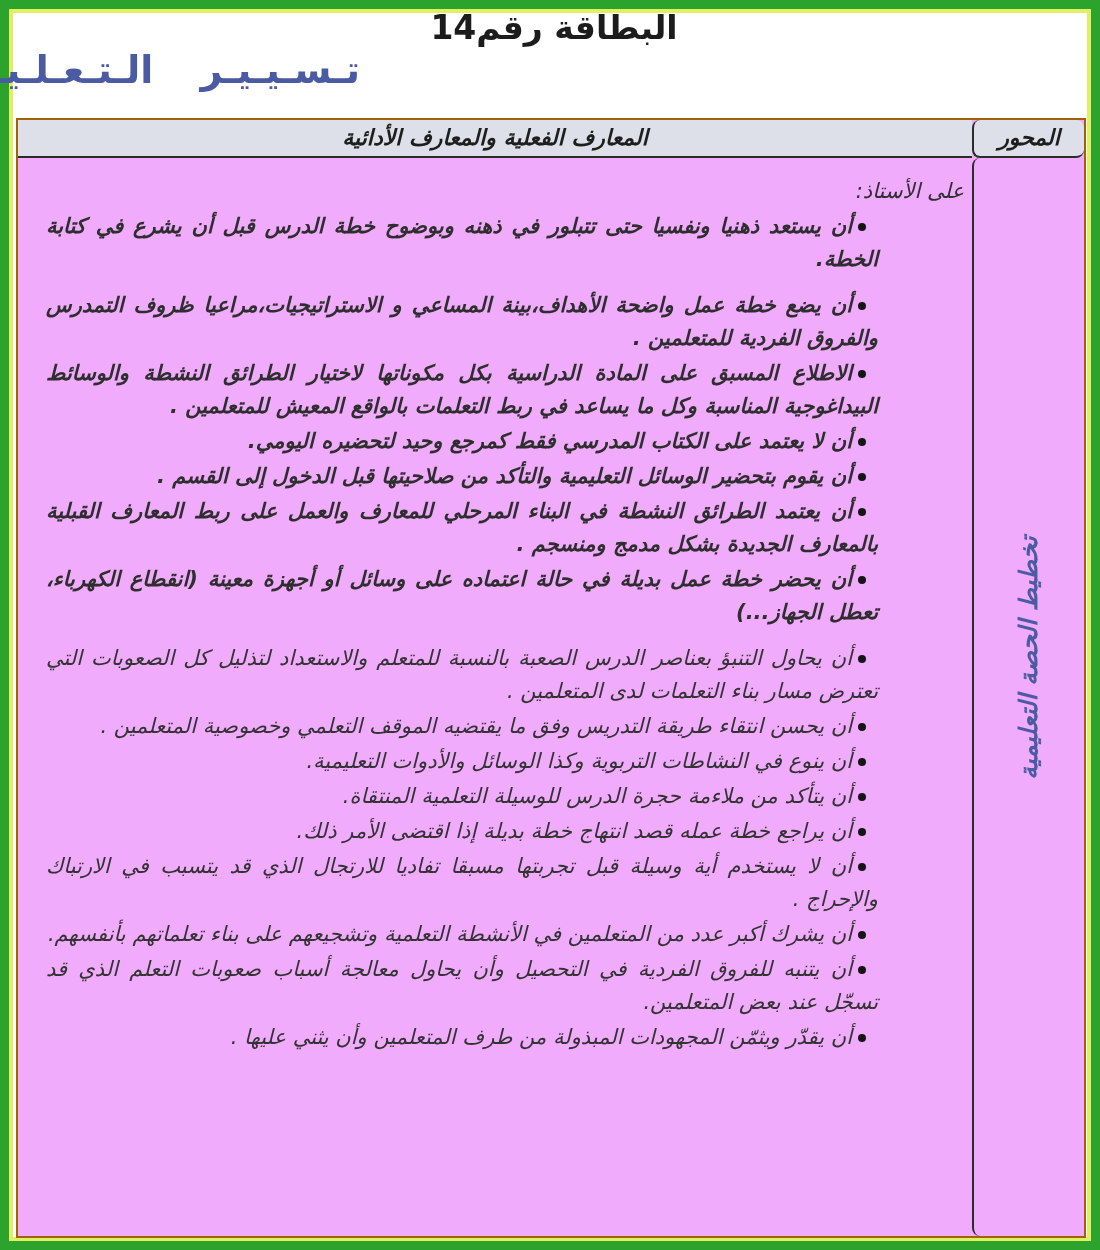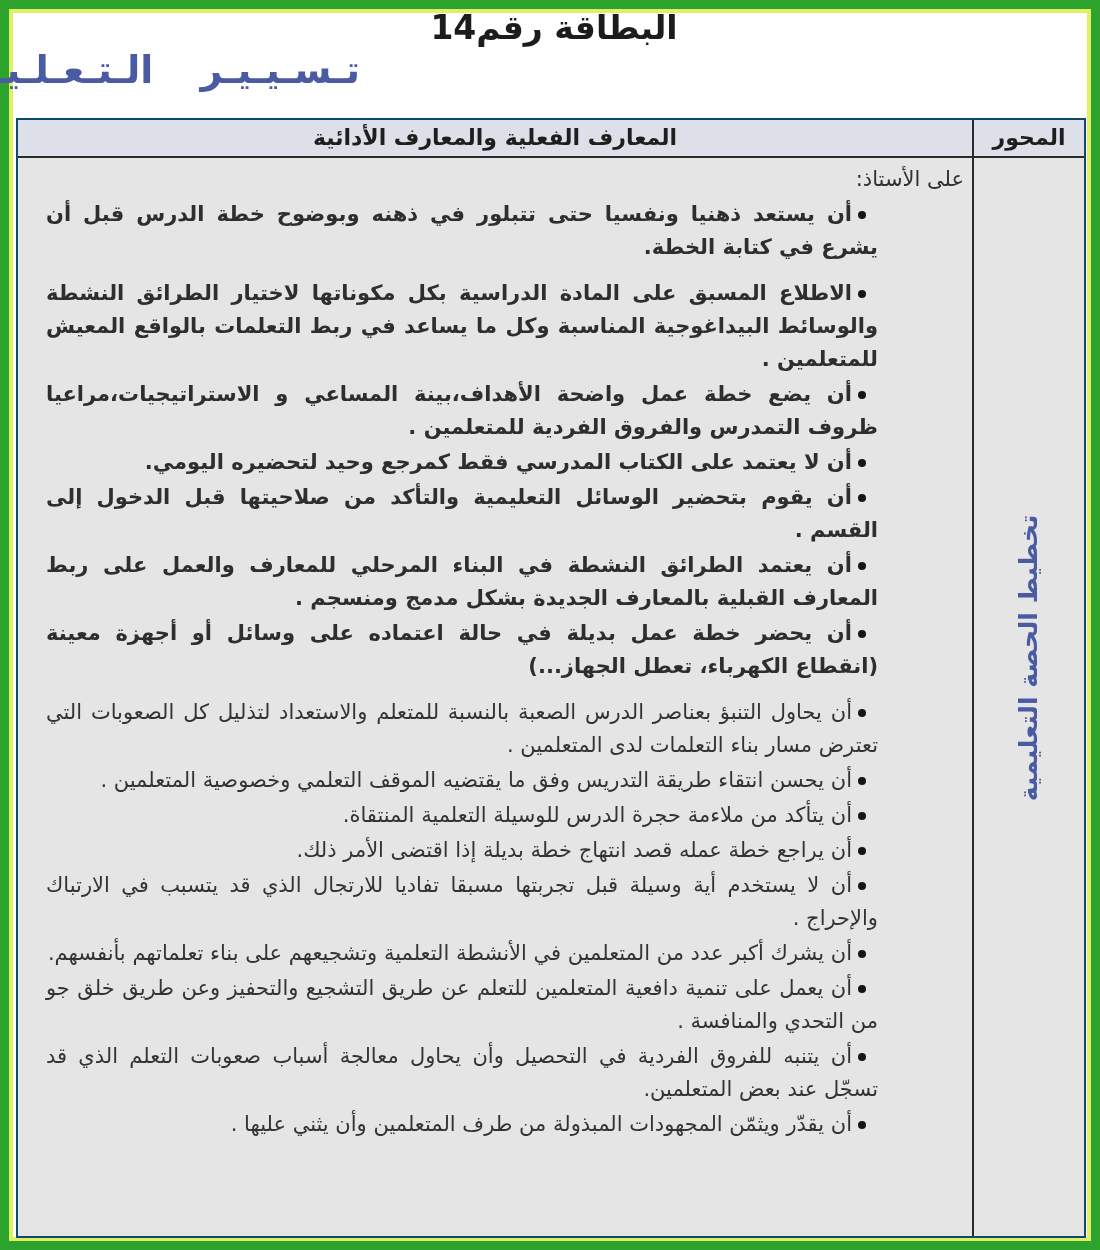--- a/index.html
+++ b/index.html
@@ -43,43 +43,45 @@
     font-weight:bold;
     color:var(--accent-blue);
     direction:rtl;
     text-align:right;
     white-space:nowrap;
     word-spacing:34px;
   }
   .content-table{
     position:absolute;
     top:118px;left:16px;right:14px;bottom:12px;
-    border:2px solid #0c4a6e;
+    border:2px solid #a16207;
     display:grid;
     grid-template-columns:1fr 112px;
     grid-template-rows:38px 1fr;
-    background:#e5e5e5;
+    background:#f0abfc;
+    font-style:italic;
   }
   .th{
     background:var(--header-bg);
     border-bottom:2px solid var(--border-dark);
     font-weight:bold;
     font-size:22px;
     color:#1e1e1e;
     direction:rtl;
     display:flex;align-items:center;justify-content:center;
     line-height:1;
   }
   .axis-col{
     border-right:0;
     border-left:2px solid var(--border-dark);
+    border-radius:8px;
   }
   .cell-knowledge{
     direction:rtl;
-    padding:4px 8px 0 22px;
+    padding:16px 8px 0 22px;
     overflow:hidden;
     color:var(--body-text);
   }
   .intro-line{
     font-size:21px;
     line-height:34px;
     text-align:right;
     color:#2f2f2f;
   }
   .checklist{
@@ -142,33 +144,33 @@
 <div class="doc-subtitle">تـسـيـيـر الـتـعـلـيـم</div>
 
 <div class="content-table">
   <div class="th th-knowledge">المعارف الفعلية والمعارف الأدائية</div>
   <div class="th axis-col">المحور</div>
 
   <div class="cell-knowledge">
     <div class="intro-line">على الأستاذ:</div>
     <ul class="checklist">
         <li class="bold gap-after"><span class="bullet"></span>أن يستعد ذهنيا ونفسيا حتى تتبلور في ذهنه وبوضوح خطة الدرس قبل أن يشرع في كتابة الخطة.</li>
+        <li class="bold"><span class="bullet"></span>أن يضع خطة عمل واضحة الأهداف،بينة المساعي و الاستراتيجيات،مراعيا ظروف التمدرس والفروق الفردية للمتعلمين .</li>
         <li class="bold"><span class="bullet"></span>الاطلاع المسبق على المادة الدراسية بكل مكوناتها لاختيار الطرائق النشطة والوسائط البيداغوجية المناسبة وكل ما يساعد في ربط التعلمات بالواقع المعيش للمتعلمين .</li>
-        <li class="bold"><span class="bullet"></span>أن يضع خطة عمل واضحة الأهداف،بينة المساعي و الاستراتيجيات،مراعيا ظروف التمدرس والفروق الفردية للمتعلمين .</li>
         <li class="bold"><span class="bullet"></span>أن لا يعتمد على الكتاب المدرسي فقط كمرجع وحيد لتحضيره اليومي.</li>
         <li class="bold"><span class="bullet"></span>أن يقوم بتحضير الوسائل التعليمية والتأكد من صلاحيتها قبل الدخول إلى القسم .</li>
         <li class="bold"><span class="bullet"></span>أن يعتمد الطرائق النشطة في البناء المرحلي للمعارف والعمل على ربط المعارف القبلية بالمعارف الجديدة بشكل مدمج ومنسجم .</li>
         <li class="bold gap-after"><span class="bullet"></span>أن يحضر خطة عمل بديلة في حالة اعتماده على وسائل أو أجهزة معينة (انقطاع الكهرباء، تعطل الجهاز...)</li>
         <li><span class="bullet"></span>أن يحاول التنبؤ بعناصر الدرس الصعبة بالنسبة للمتعلم والاستعداد لتذليل كل الصعوبات التي تعترض مسار بناء التعلمات لدى المتعلمين .</li>
         <li><span class="bullet"></span>أن يحسن انتقاء طريقة التدريس وفق ما يقتضيه الموقف التعلمي وخصوصية المتعلمين .</li>
+        <li><span class="bullet"></span>أن ينوع في النشاطات التربوية وكذا الوسائل والأدوات التعليمية.</li>
         <li><span class="bullet"></span>أن يتأكد من  ملاءمة  حجرة الدرس للوسيلة التعلمية المنتقاة.</li>
         <li><span class="bullet"></span>أن يراجع خطة عمله قصد انتهاج خطة بديلة إذا اقتضى الأمر ذلك.</li>
         <li><span class="bullet"></span>أن لا يستخدم أية وسيلة قبل تجربتها مسبقا تفاديا للارتجال الذي قد يتسبب في الارتباك والإحراج .</li>
         <li><span class="bullet"></span>أن يشرك أكبر عدد من المتعلمين في الأنشطة التعلمية وتشجيعهم  على بناء تعلماتهم بأنفسهم.</li>
-        <li><span class="bullet"></span>أن يعمل على تنمية دافعية المتعلمين للتعلم عن طريق التشجيع والتحفيز وعن طريق خلق جو من التحدي والمنافسة .</li>
         <li><span class="bullet"></span>أن يتنبه للفروق الفردية في التحصيل وأن يحاول معالجة أسباب صعوبات التعلم الذي قد تسجّل عند بعض المتعلمين.</li>
         <li><span class="bullet"></span>أن يقدّر ويثمّن المجهودات المبذولة من طرف المتعلمين وأن يثني عليها .</li>
       </ul>
   </div>
 
   <div class="cell-axis axis-col">
     <div class="v-label-box">
       <div class="v-label">تخطيط الحصة التعليمية</div>
     </div>
   </div>

